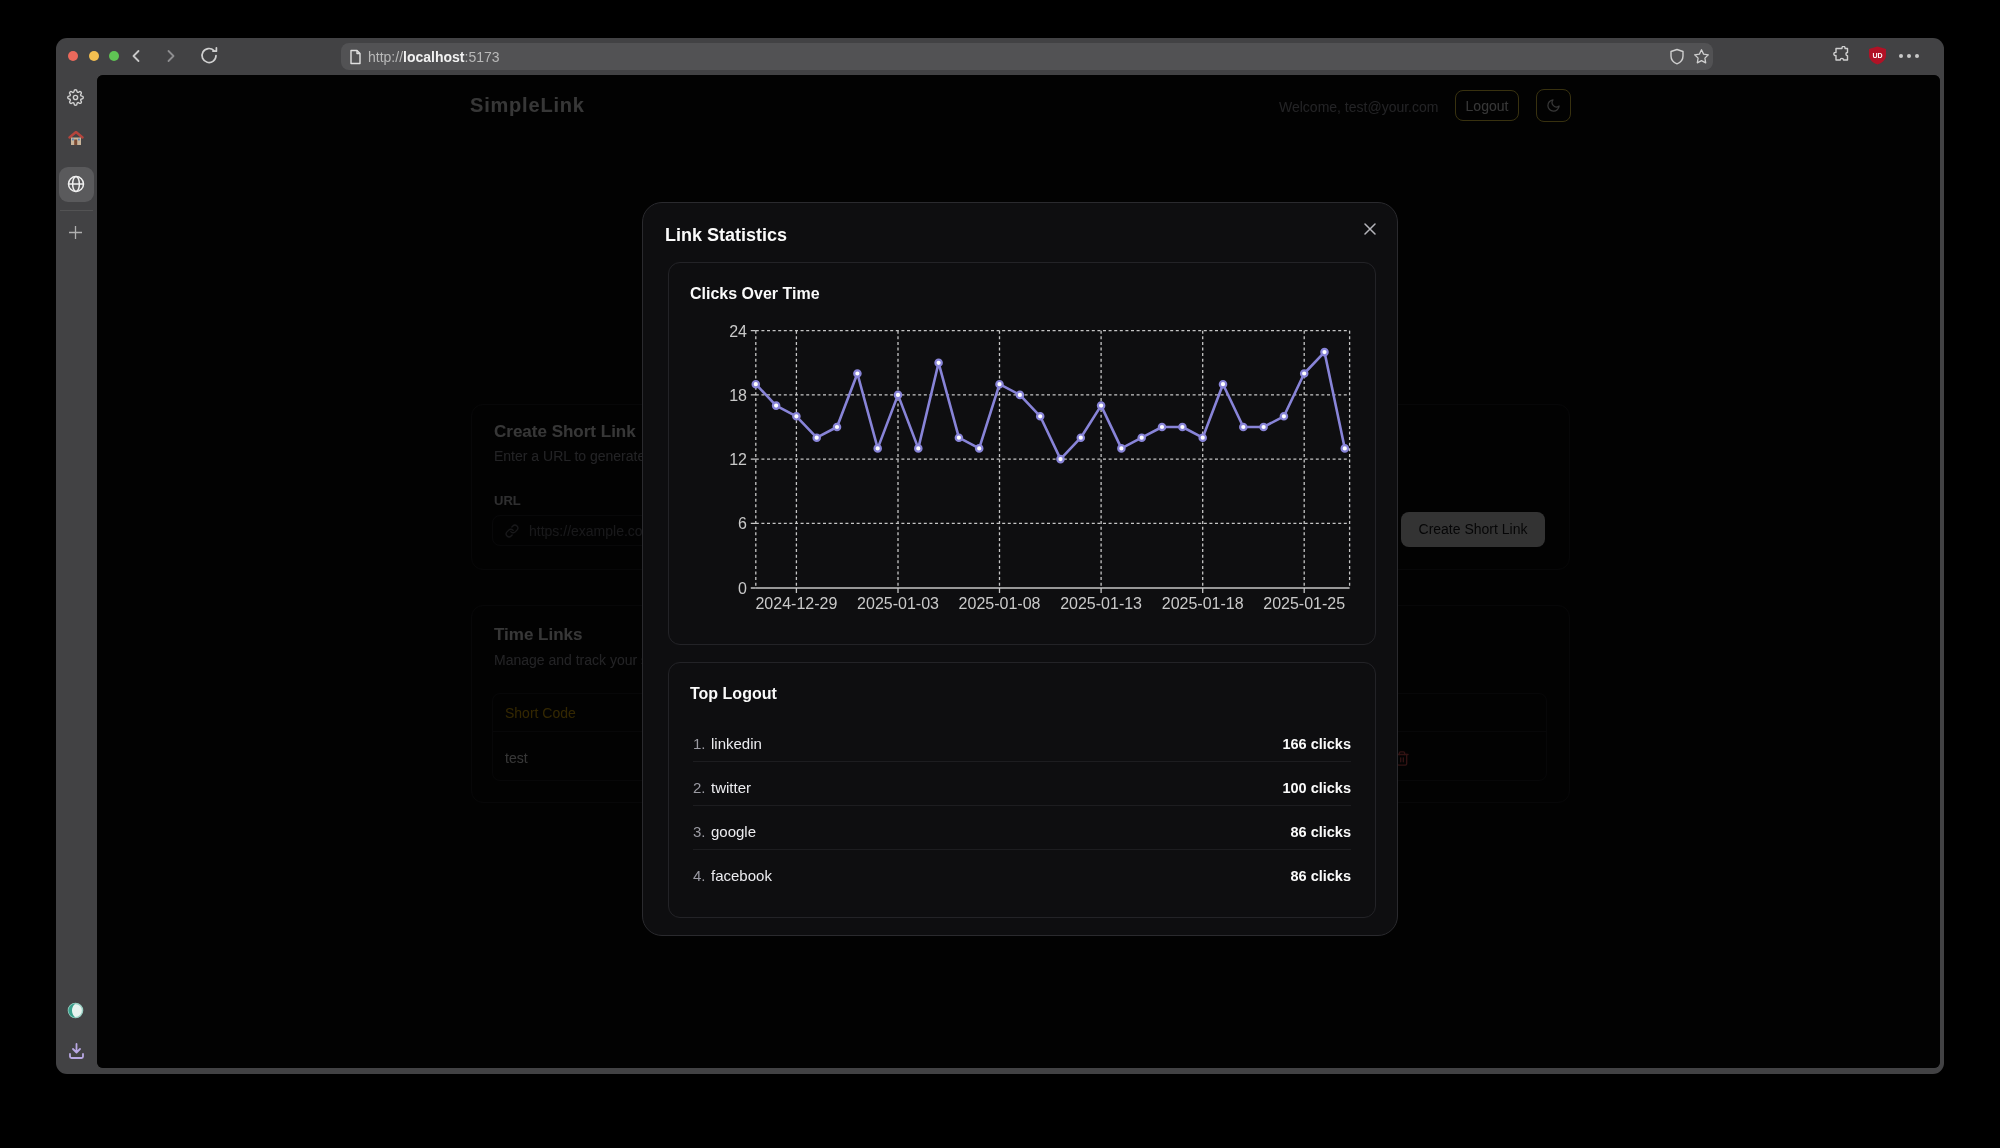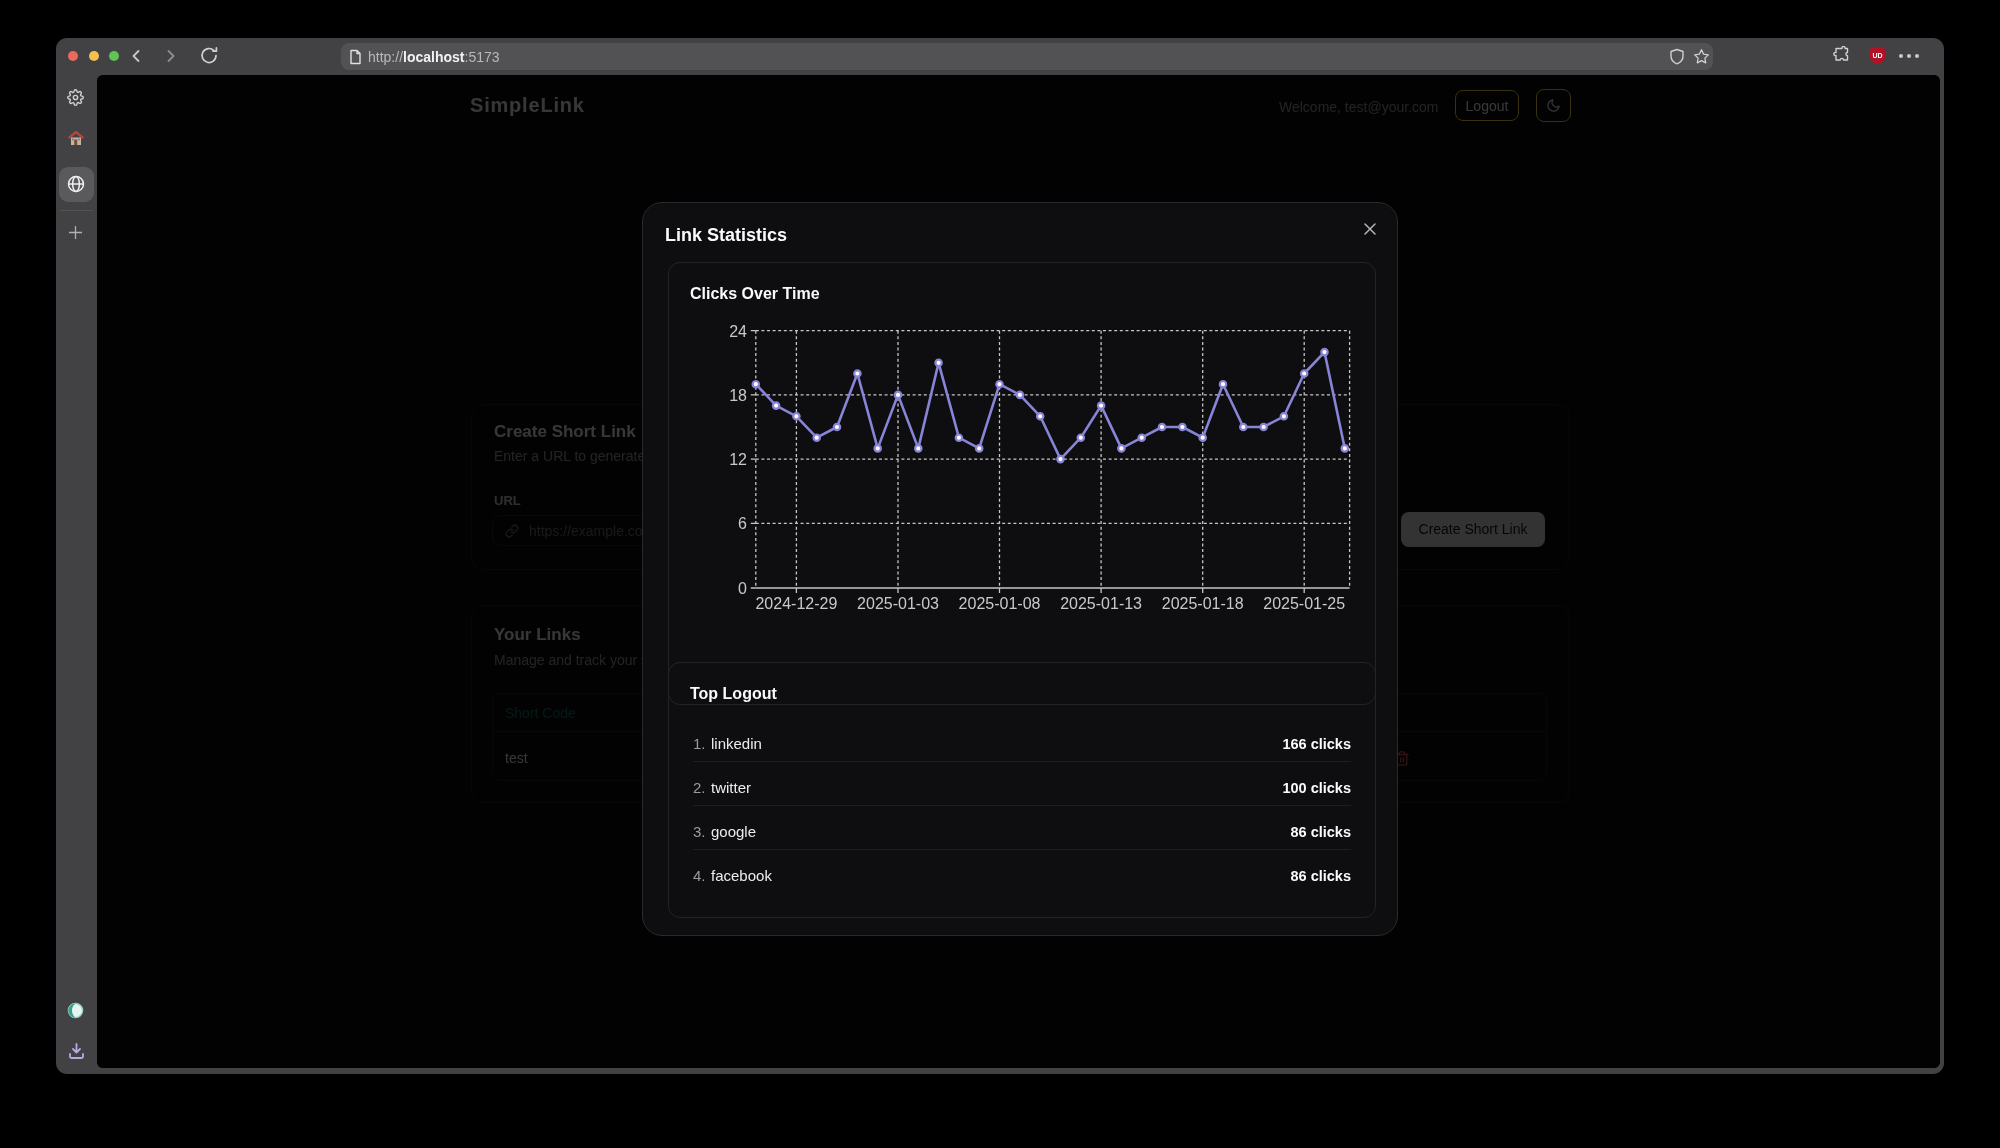--- a/index.html
+++ b/index.html
@@ -132,25 +132,25 @@
     <div style="position:absolute; left:395px; top:440px; width:893px; height:31px; border:1px solid #26262a; border-radius:8px;">
       <svg style="position:absolute; left:12px; top:8px;" width="14" height="14" viewBox="0 0 24 24" fill="none" stroke="#717179" stroke-width="2.2" stroke-linecap="round">
           <path d="M10 13a5 5 0 0 0 7.54.54l3-3a5 5 0 0 0-7.07-7.07l-1.72 1.71"></path>
           <path d="M14 11a5 5 0 0 0-7.54-.54l-3 3a5 5 0 0 0 7.07 7.07l1.71-1.71"></path>
         </svg>
       <div style="position:absolute; left:36px; top:7px; font-size:14px; color:#717179;">https://example.com</div>
     </div>
     <div style="position:absolute; left:1304px; top:437px; width:144px; height:35px; background:#e8e8e8; border-radius:8px; text-align:center; line-height:35px; font-size:14px; font-weight:500; color:#18181b;">Create Short Link</div>
 
     <div class="card" style="left:374px; top:530px; width:1099px; height:198px;"></div>
-    <div class="cardtitle" style="left:397px; top:550px;">Your Links</div>
+    <div class="cardtitle" style="left:397px; top:550px;">Time Links</div>
     <div class="cardsub" style="left:397px; top:577px;">Manage and track your short links</div>
     <div style="position:absolute; left:395px; top:618px; width:1055px; height:88px; border:1px solid #202024; border-radius:8px;">
       <div style="position:absolute; left:0; top:37px; width:100%; height:1px; background:#202024;"></div>
-      <div style="position:absolute; left:12px; top:11px; font-size:14px; color:#0f766e;">Short Code</div>
+      <div style="position:absolute; left:12px; top:11px; font-size:14px; color:#eab308;">Short Code</div>
       <div style="position:absolute; left:260px; top:11px; font-size:14px; color:#a1a1aa;">Original URL</div>
       <div style="position:absolute; left:640px; top:11px; font-size:14px; color:#a1a1aa;">Clicks</div>
       <div style="position:absolute; left:760px; top:11px; font-size:14px; color:#a1a1aa;">Created</div>
       <div style="position:absolute; left:12px; top:56px; font-size:14px; color:#fafafa;">test</div>
       <svg style="position:absolute; left:901px; top:56px;" width="16" height="17" viewBox="0 0 24 24" fill="none" stroke="#e25555" stroke-width="2" stroke-linecap="round" stroke-linejoin="round">
           <path d="M3 6h18"></path>
           <path d="M19 6v14a2 2 0 0 1-2 2H7a2 2 0 0 1-2-2V6"></path>
           <path d="M8 6V4a2 2 0 0 1 2-2h4a2 2 0 0 1 2 2v2"></path>
           <line x1="10" y1="11" x2="10" y2="17"></line>
           <line x1="14" y1="11" x2="14" y2="17"></line>
@@ -158,21 +158,21 @@
     </div>
 
     <div class="overlay"></div>
 
     <div class="modal">
       <div style="position:absolute; left:22px; top:22px; font-size:18px; font-weight:bold; color:#fafafa;">Link Statistics</div>
       <svg style="position:absolute; right:21px; top:20px;" width="12" height="12" viewBox="0 0 12 12">
           <path d="M1 1 L11 11 M11 1 L1 11" stroke="#b4b4ba" stroke-width="1.5" stroke-linecap="round"></path>
         </svg>
 
-      <div class="mcard" style="top:59px; height:443px;">
+      <div class="mcard" style="top:59px; height:383px;">
         <div class="mtitle">Clicks Over Time</div>
         <svg width="706" height="381" viewBox="0 0 706 381" style="position:absolute; left:0; top:0;">
           <g stroke="#c6c6c6" stroke-width="1.3" stroke-dasharray="3 2.6" fill="none">
             <path d="M86.8 67.7 H680.6 M86.8 131.9 H680.6 M86.8 196.1 H680.6 M86.8 260.3 H680.6"></path>
             <path d="M86.8 67.7 V325 M127.4 67.7 V325 M229.0 67.7 V325 M330.5 67.7 V325 M432.1 67.7 V325 M533.7 67.7 V325 M635.2 67.7 V325 M680.6 67.7 V325"></path>
           </g>
           <g stroke="#c6c6c6" stroke-width="1.3" fill="none">
             <path d="M86.8 325 H680.6"></path>
             <path d="M81.8 67.7 H86.8 M81.8 131.9 H86.8 M81.8 196.1 H86.8 M81.8 260.3 H86.8 M81.8 325 H86.8"></path>
             <path d="M127.4 325 V330 M229.0 325 V330 M330.5 325 V330 M432.1 325 V330 M533.7 325 V330 M635.2 325 V330"></path>

